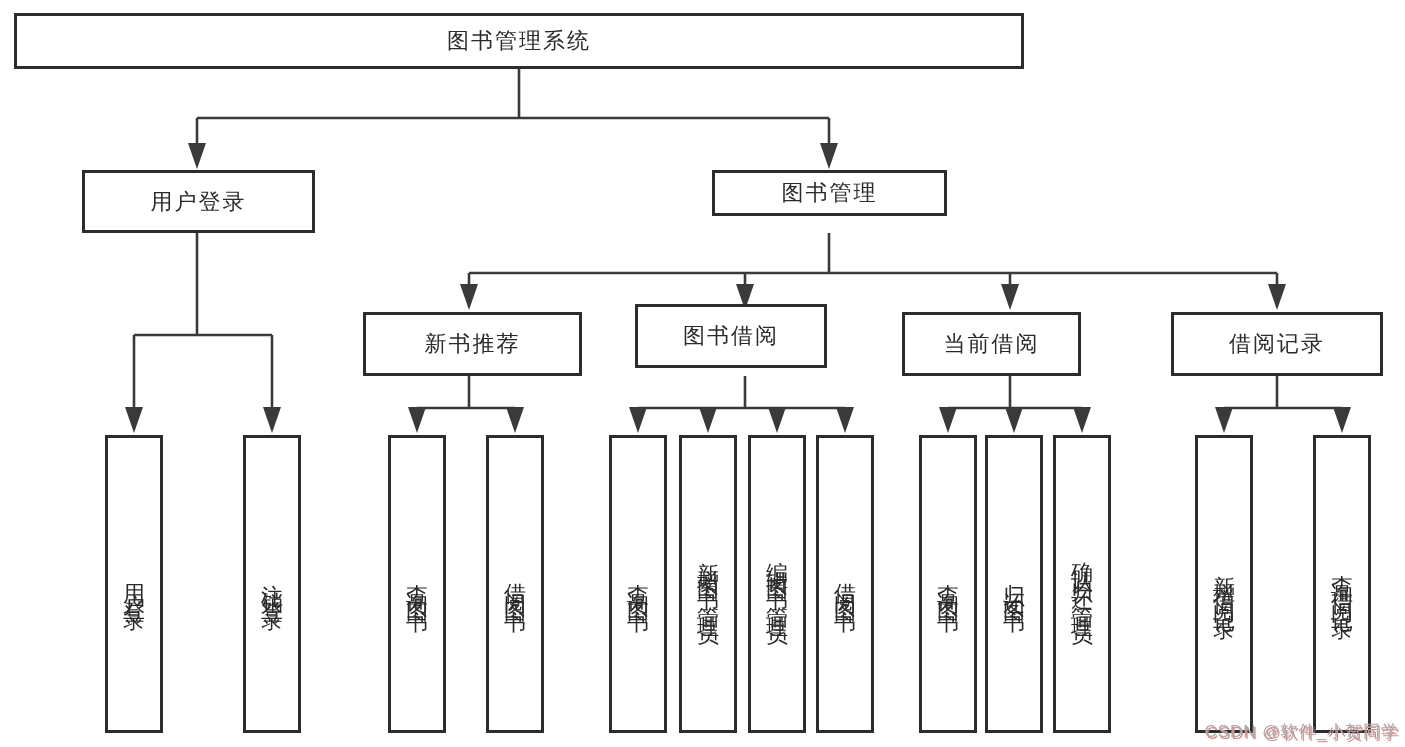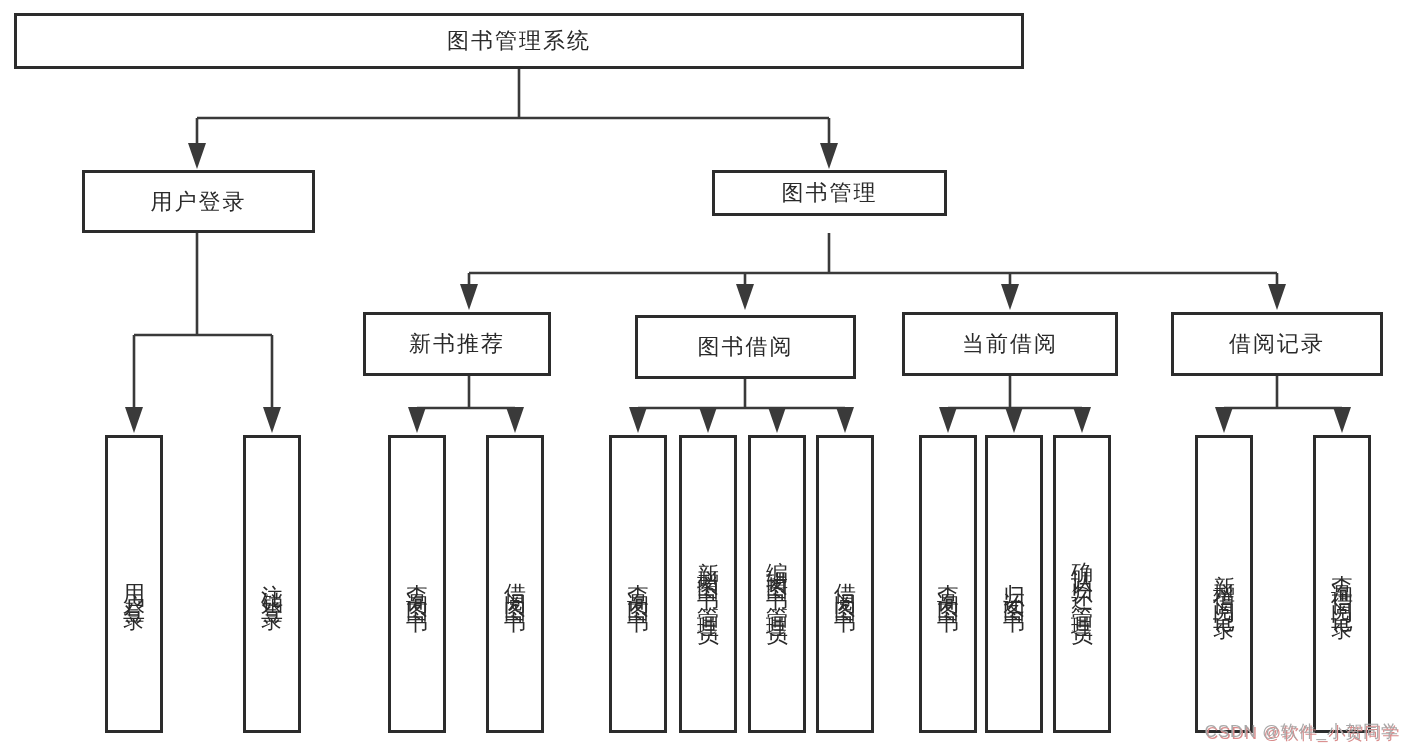--- a/index.html
+++ b/index.html
@@ -84,23 +84,23 @@
         <polygon points="1215,407 1233,407 1224,433"></polygon>
         <polygon points="1333,407 1351,407 1342,433"></polygon>
       </g>
   </svg>
 
   <div class="box h" style="left:14px;top:13px;width:1010px;height:56px">图书管理系统</div>
 
   <div class="box h" style="left:82px;top:170px;width:233px;height:63px">用户登录</div>
   <div class="box h" style="left:712px;top:170px;width:235px;height:46px">图书管理</div>
 
-  <div class="box h" style="left:363px;top:312px;width:188px;height:64px">新书推荐</div>
-  <div class="box h" style="left:635px;top:315px;width:221px;height:64px">图书借阅</div>
-  <div class="box h" style="left:902px;top:312px;width:216px;height:64px">当前借阅</div>
+  <div class="box h" style="left:363px;top:312px;width:219px;height:64px">新书推荐</div>
+  <div class="box h" style="left:635px;top:304px;width:192px;height:64px">图书借阅</div>
+  <div class="box h" style="left:902px;top:312px;width:179px;height:64px">当前借阅</div>
   <div class="box h" style="left:1171px;top:312px;width:212px;height:64px">借阅记录</div>
 
   <div class="box v" style="left:105px;top:435px;width:58px;height:298px">用户登录</div>
   <div class="box v" style="left:243px;top:435px;width:58px;height:298px">注销登录</div>
 
   <div class="box v" style="left:388px;top:435px;width:58px;height:298px">查询图书</div>
   <div class="box v" style="left:486px;top:435px;width:58px;height:298px">借阅图书</div>
 
   <div class="box v" style="left:609px;top:435px;width:58px;height:298px">查询图书</div>
   <div class="box v" style="left:679px;top:435px;width:58px;height:298px">新增图书（管理员）</div>

